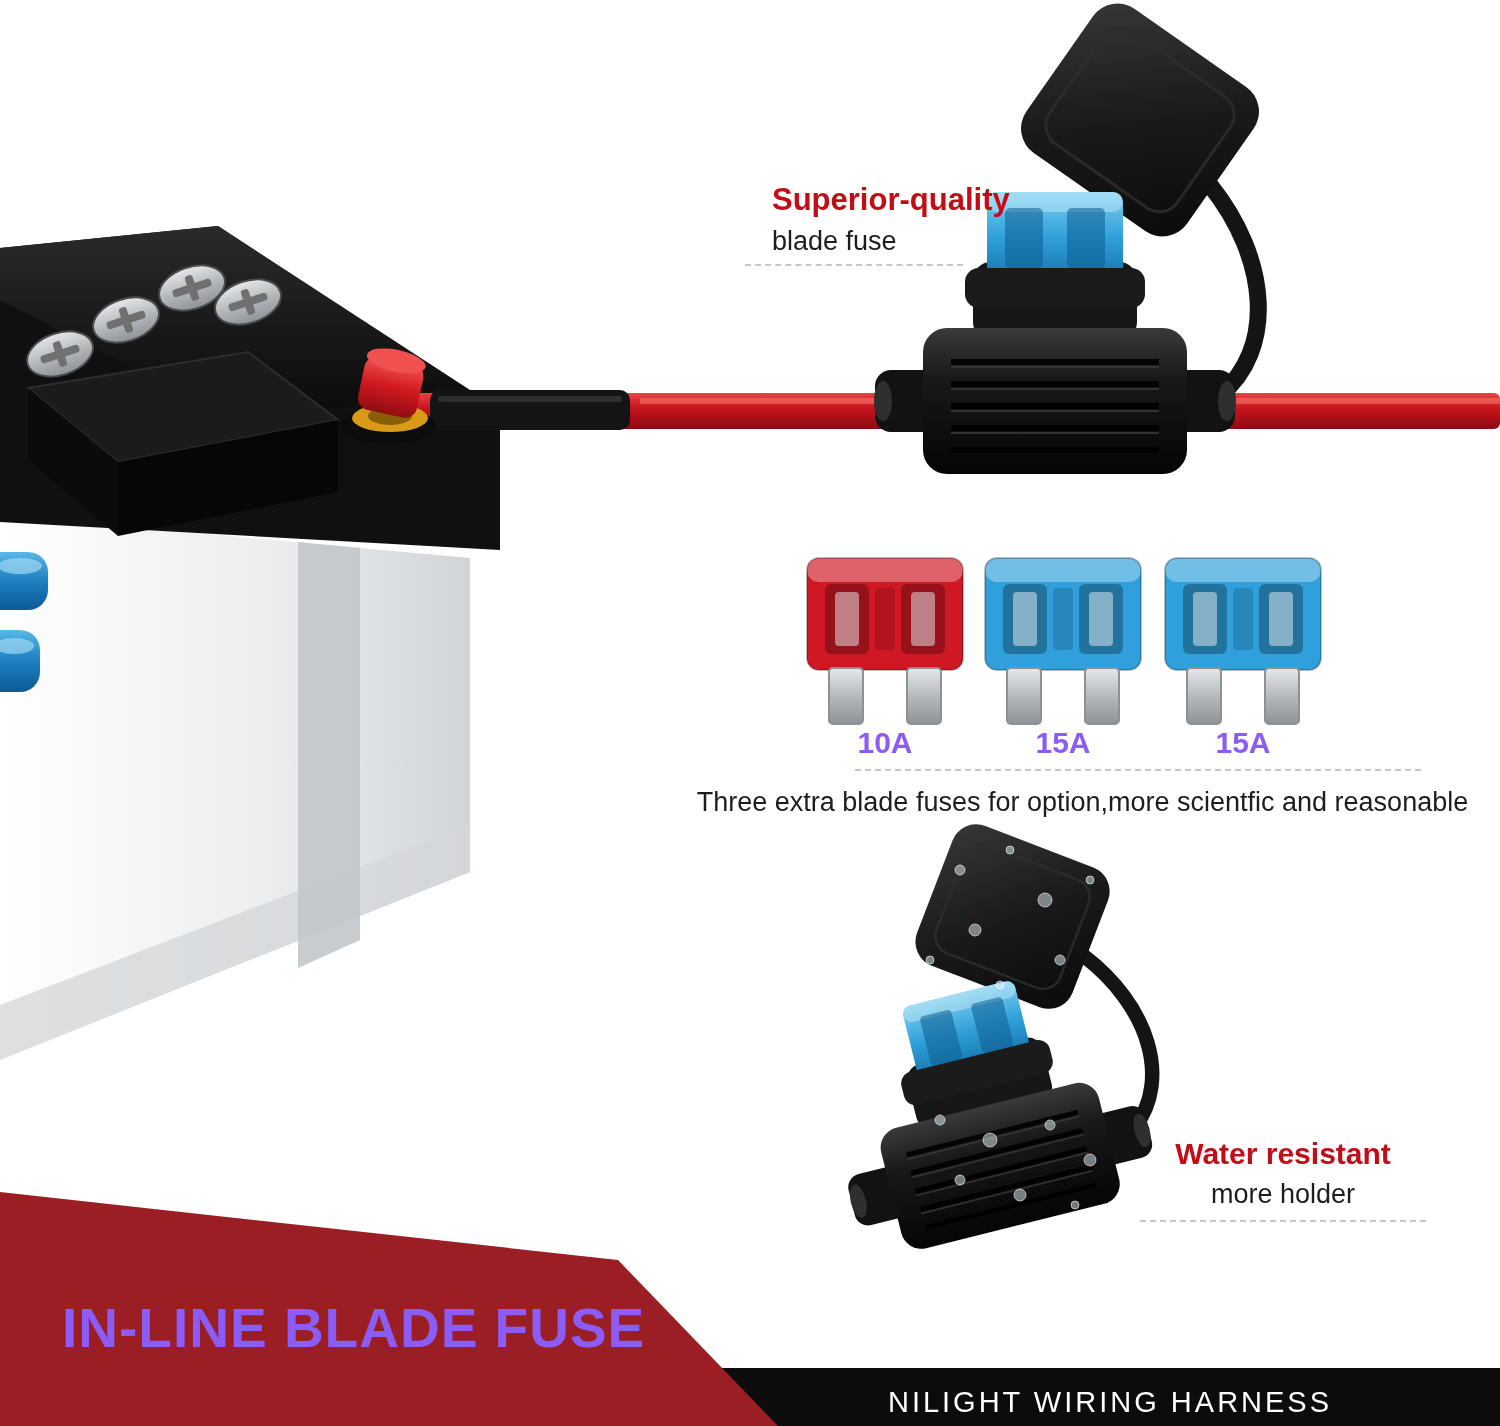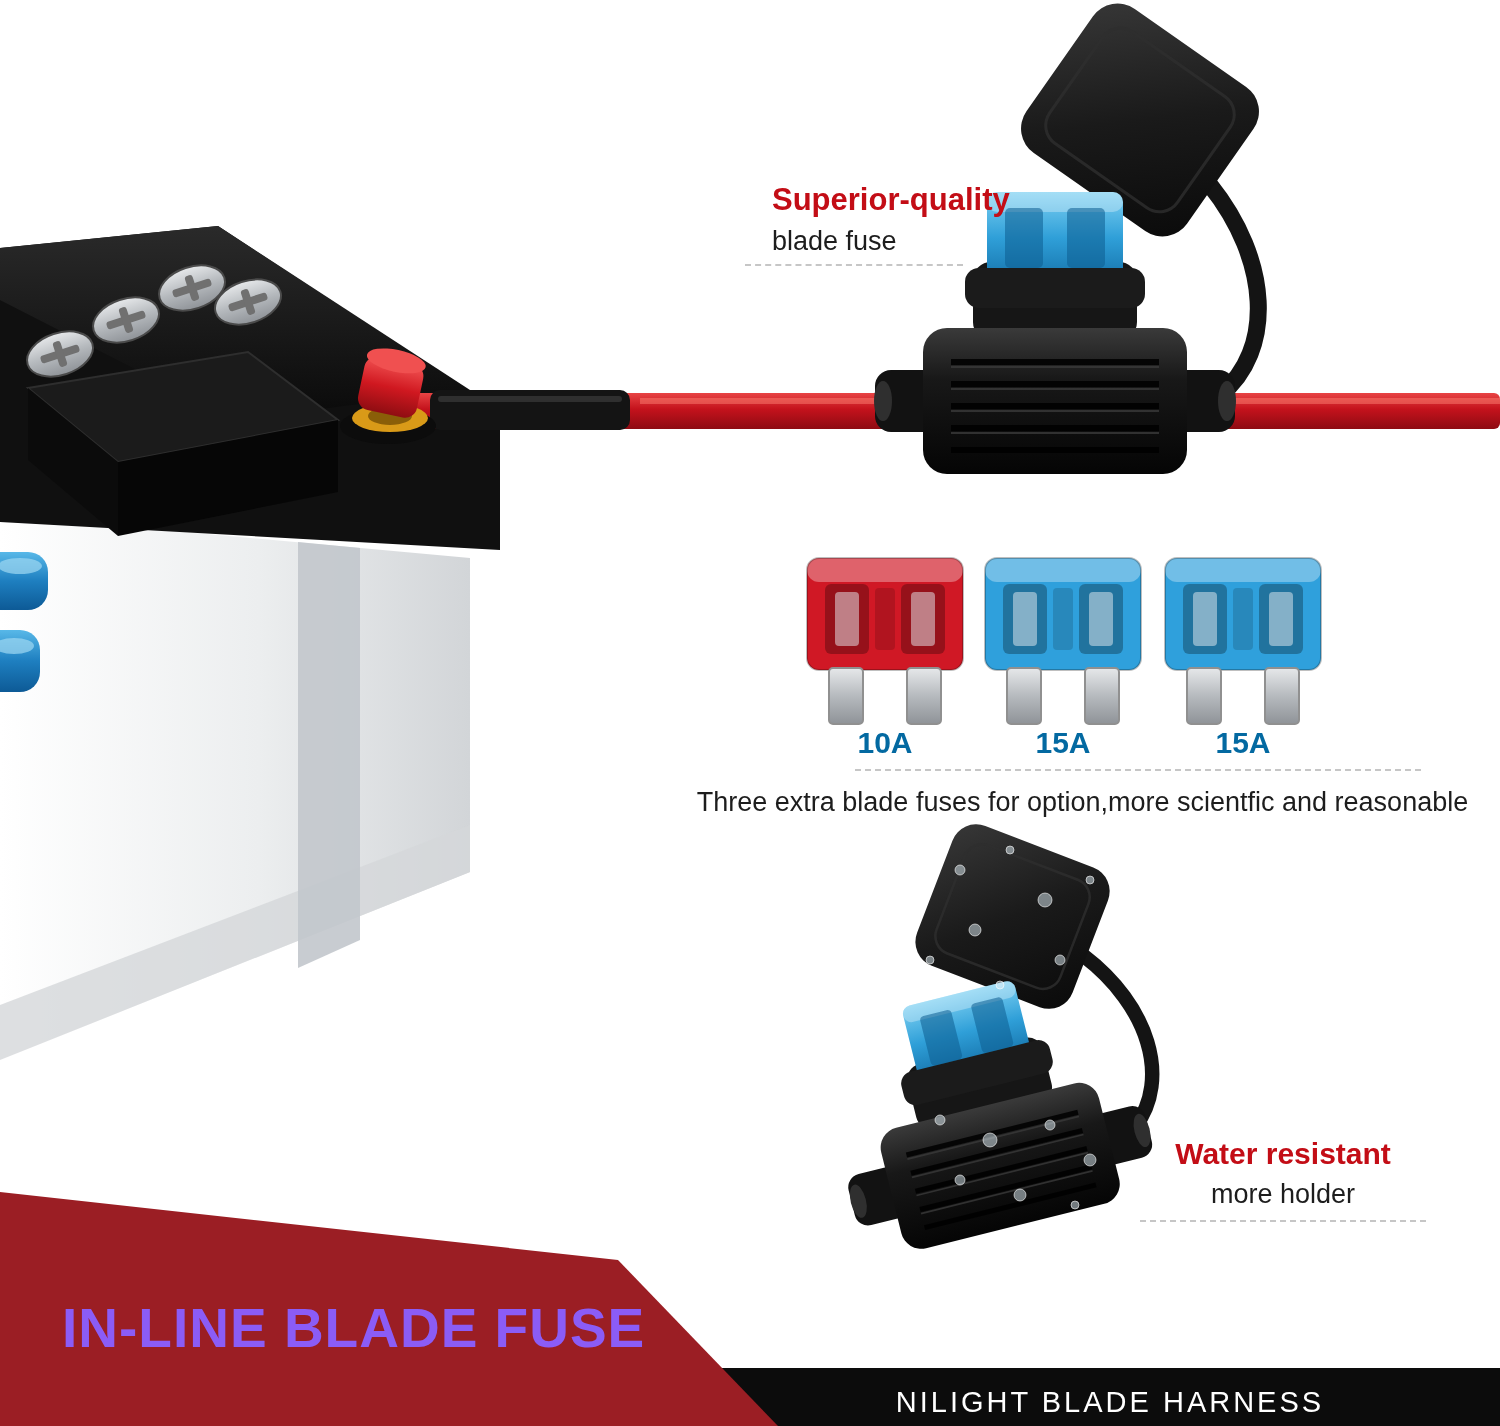--- a/index.html
+++ b/index.html
@@ -14,21 +14,21 @@
   .anno-sq { position:absolute; left:748px; top:183px;margin-left:24px; }
   .anno-sq .title { font-size:31px; line-height:1.1; }
   .anno-sq .sub   { font-size:27px; color:#1d1d1d; margin-top:9px; }
 
   .dash { position:absolute; border-top:2px dashed #c6c6c6; height:0; }
   #dash-sq    { left:745px;  top:264px;  width:218px; }
   #dash-fuses { left:855px;  top:769px;  width:566px; }
   #dash-wr    { left:1140px; top:1220px; width:286px; }
 
   .fuse-label { position:absolute; top:726px; width:160px; text-align:center;
-                font-size:30px; font-weight:bold; color:#0369a1; }
+                font-size:30px; font-weight:bold; color:#8b5cf6; }
   #fl-0 { left:805px; } #fl-1 { left:983px; } #fl-2 { left:1163px; }
 
   .caption { position:absolute; left:695px; top:787px; width:775px; text-align:center;
              font-size:27px; color:#1d1d1d; }
 
   .anno-wr { position:absolute; left:1140px; top:1137px; width:286px; text-align:center; }
   .anno-wr .title { font-size:30px; }
   .anno-wr .sub   { font-size:27px; color:#1d1d1d; margin-top:8px; }
 
   .banner-title { position:absolute; left:62px; top:1296px; color:#8b5cf6;
@@ -265,14 +265,14 @@
   <div class="dash" id="dash-fuses"></div>
   <div class="caption">Three extra blade fuses for option,more scientfic and reasonable</div>
 
   <div class="anno-wr">
     <div class="title t-red">Water resistant</div>
     <div class="sub">more holder</div>
   </div>
   <div class="dash" id="dash-wr"></div>
 
   <div class="banner-title">IN-LINE BLADE FUSE</div>
-  <div class="footer-brand">NILIGHT BLADE HARNESS</div>
+  <div class="footer-brand">NILIGHT WIRING HARNESS</div>
 </div>
 
 </body></html>

